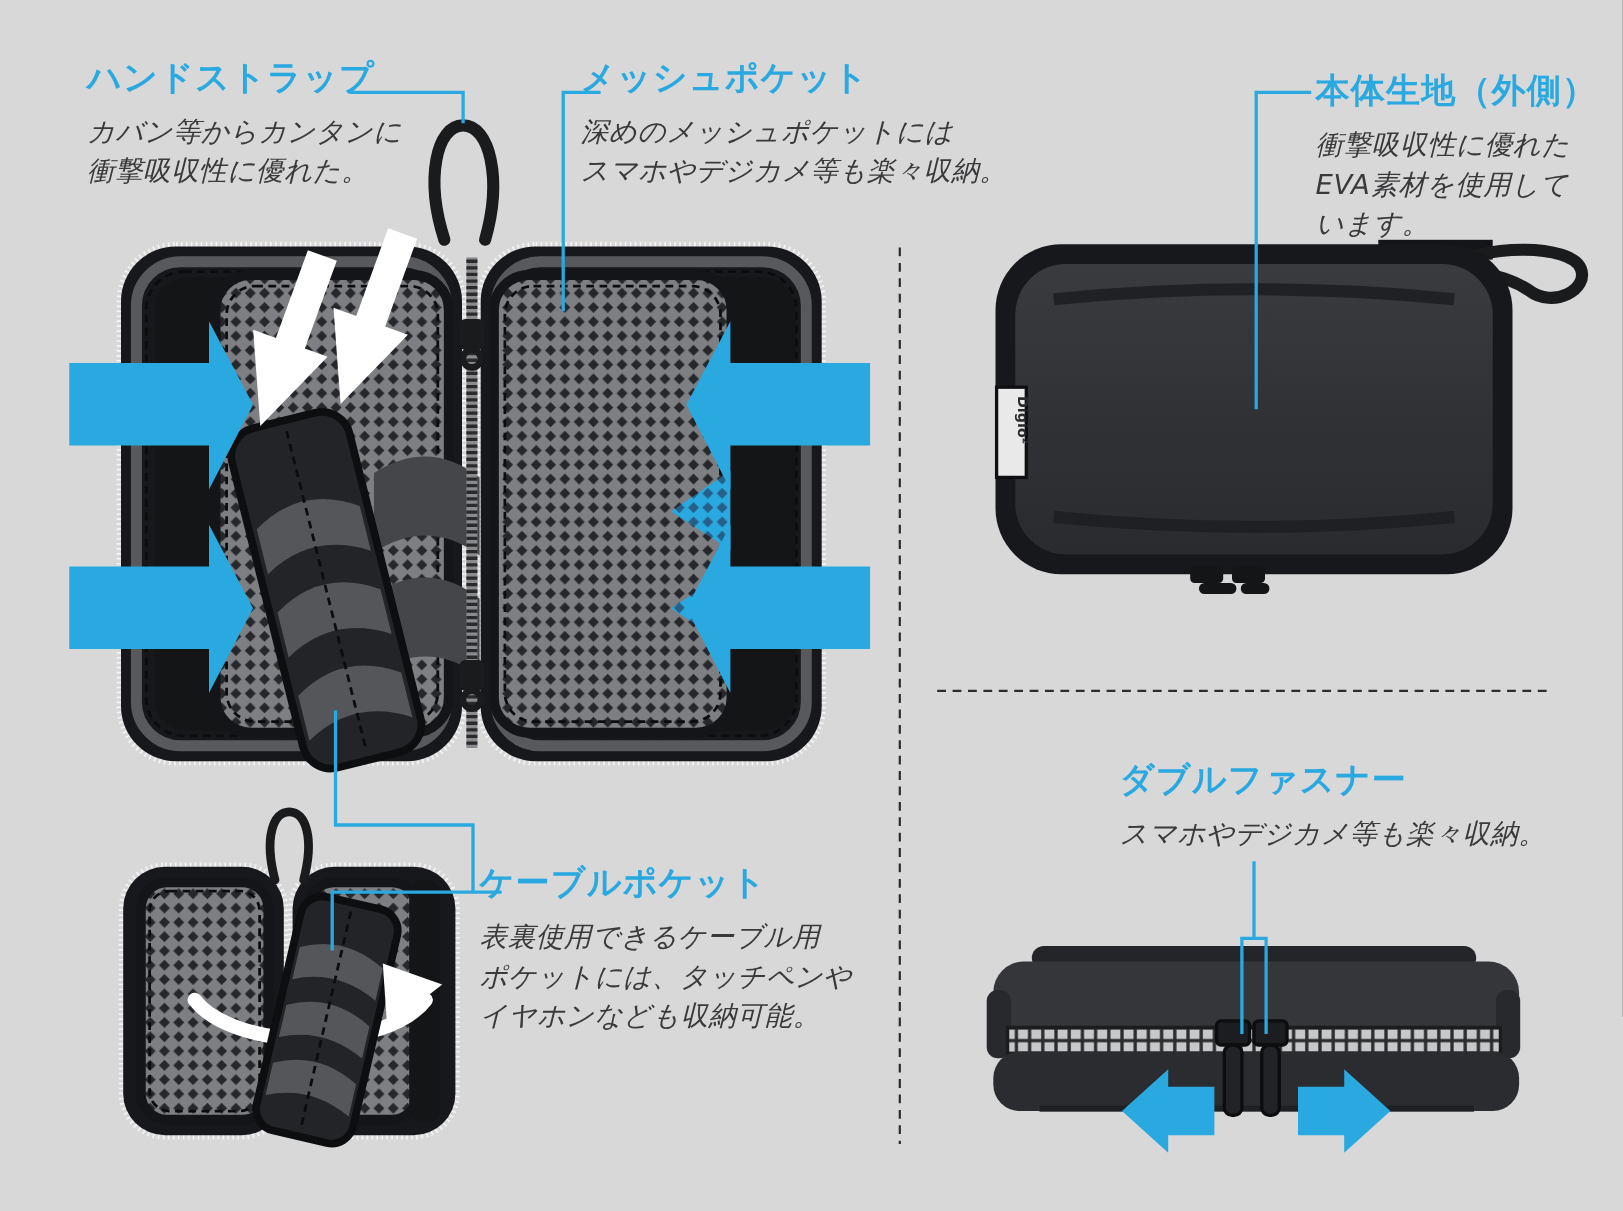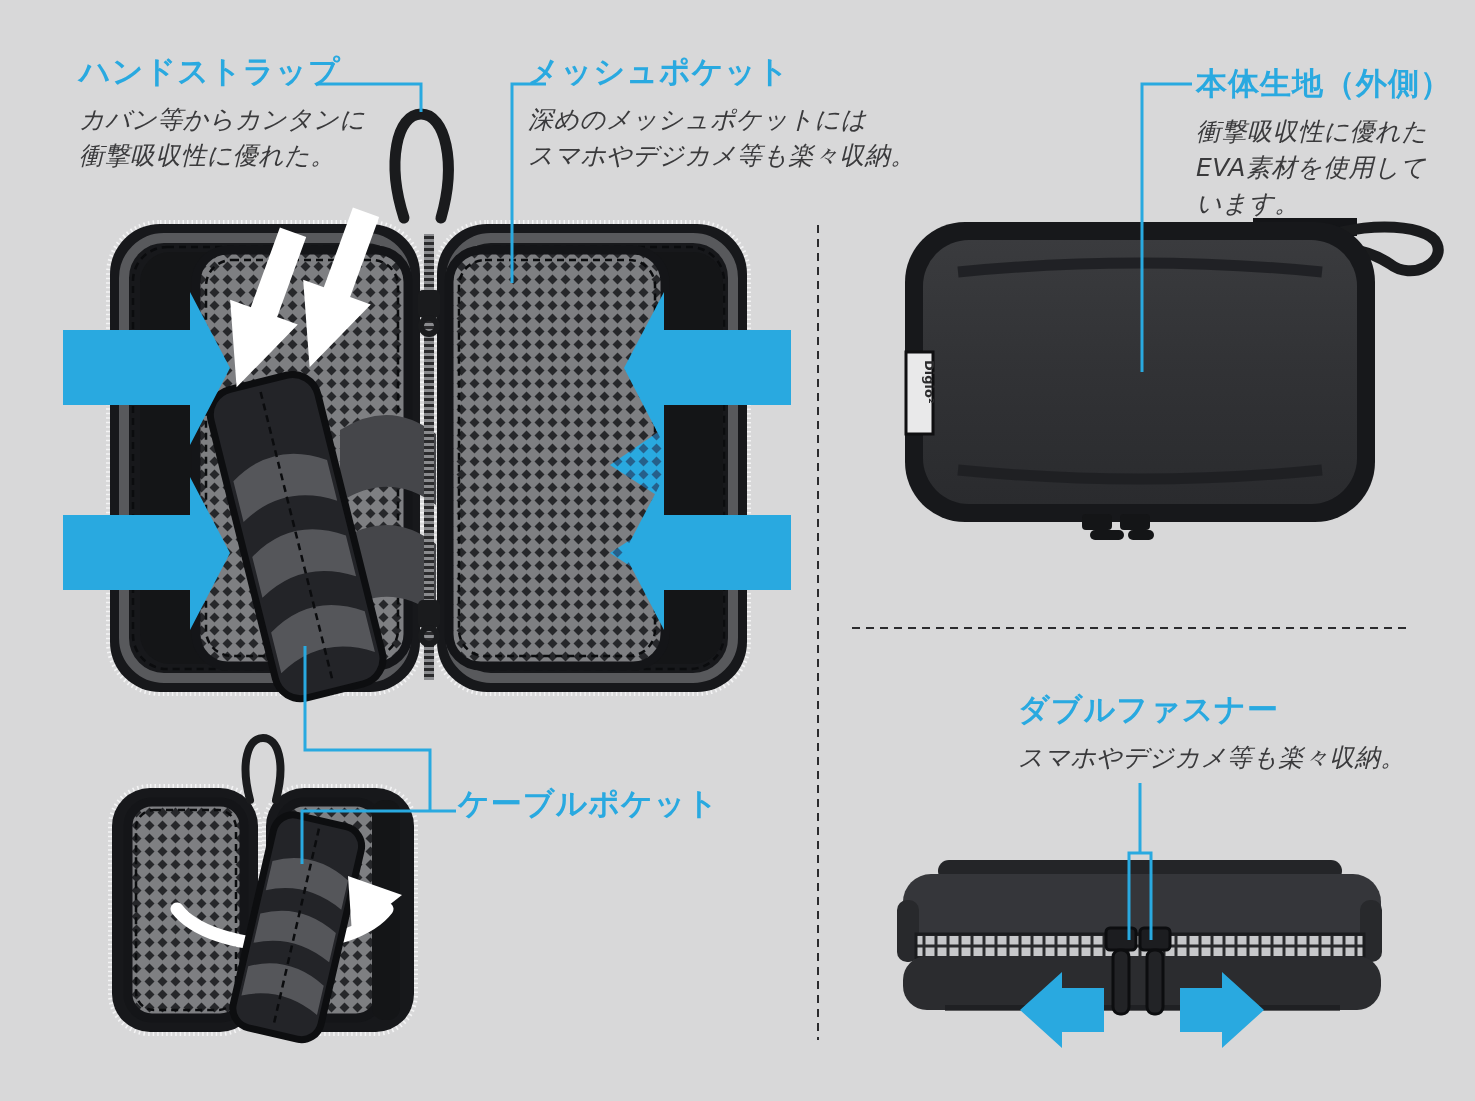--- a/index.html
+++ b/index.html
@@ -228,22 +228,27 @@
 
 <div class="callout" style="left:1196px;top:68px;">
   <div class="title">本体生地（外側）</div>
   <div class="desc">
     <div class="line">衝撃吸収性に優れた</div>
     <div class="line">EVA素材を使用して</div>
     <div class="line">います。</div>
   </div>
 </div>
 
-<div class="callout" style="left:458px;top:788px;">
+<div class="callout" style="left:436px;top:788px;">
   <div class="title">ケーブルポケット</div>
+  <div class="desc">
+    <div class="line">表裏使用できるケーブル用</div>
+    <div class="line">ポケットには、タッチペンや</div>
+    <div class="line">イヤホンなども収納可能。</div>
+  </div>
 </div>
 
 <div class="callout" style="left:1018px;top:694px;">
   <div class="title">ダブルファスナー</div>
   <div class="desc">
     <div class="line">スマホやデジカメ等も楽々収納。</div>
   </div>
 </div>
 
 </div>

